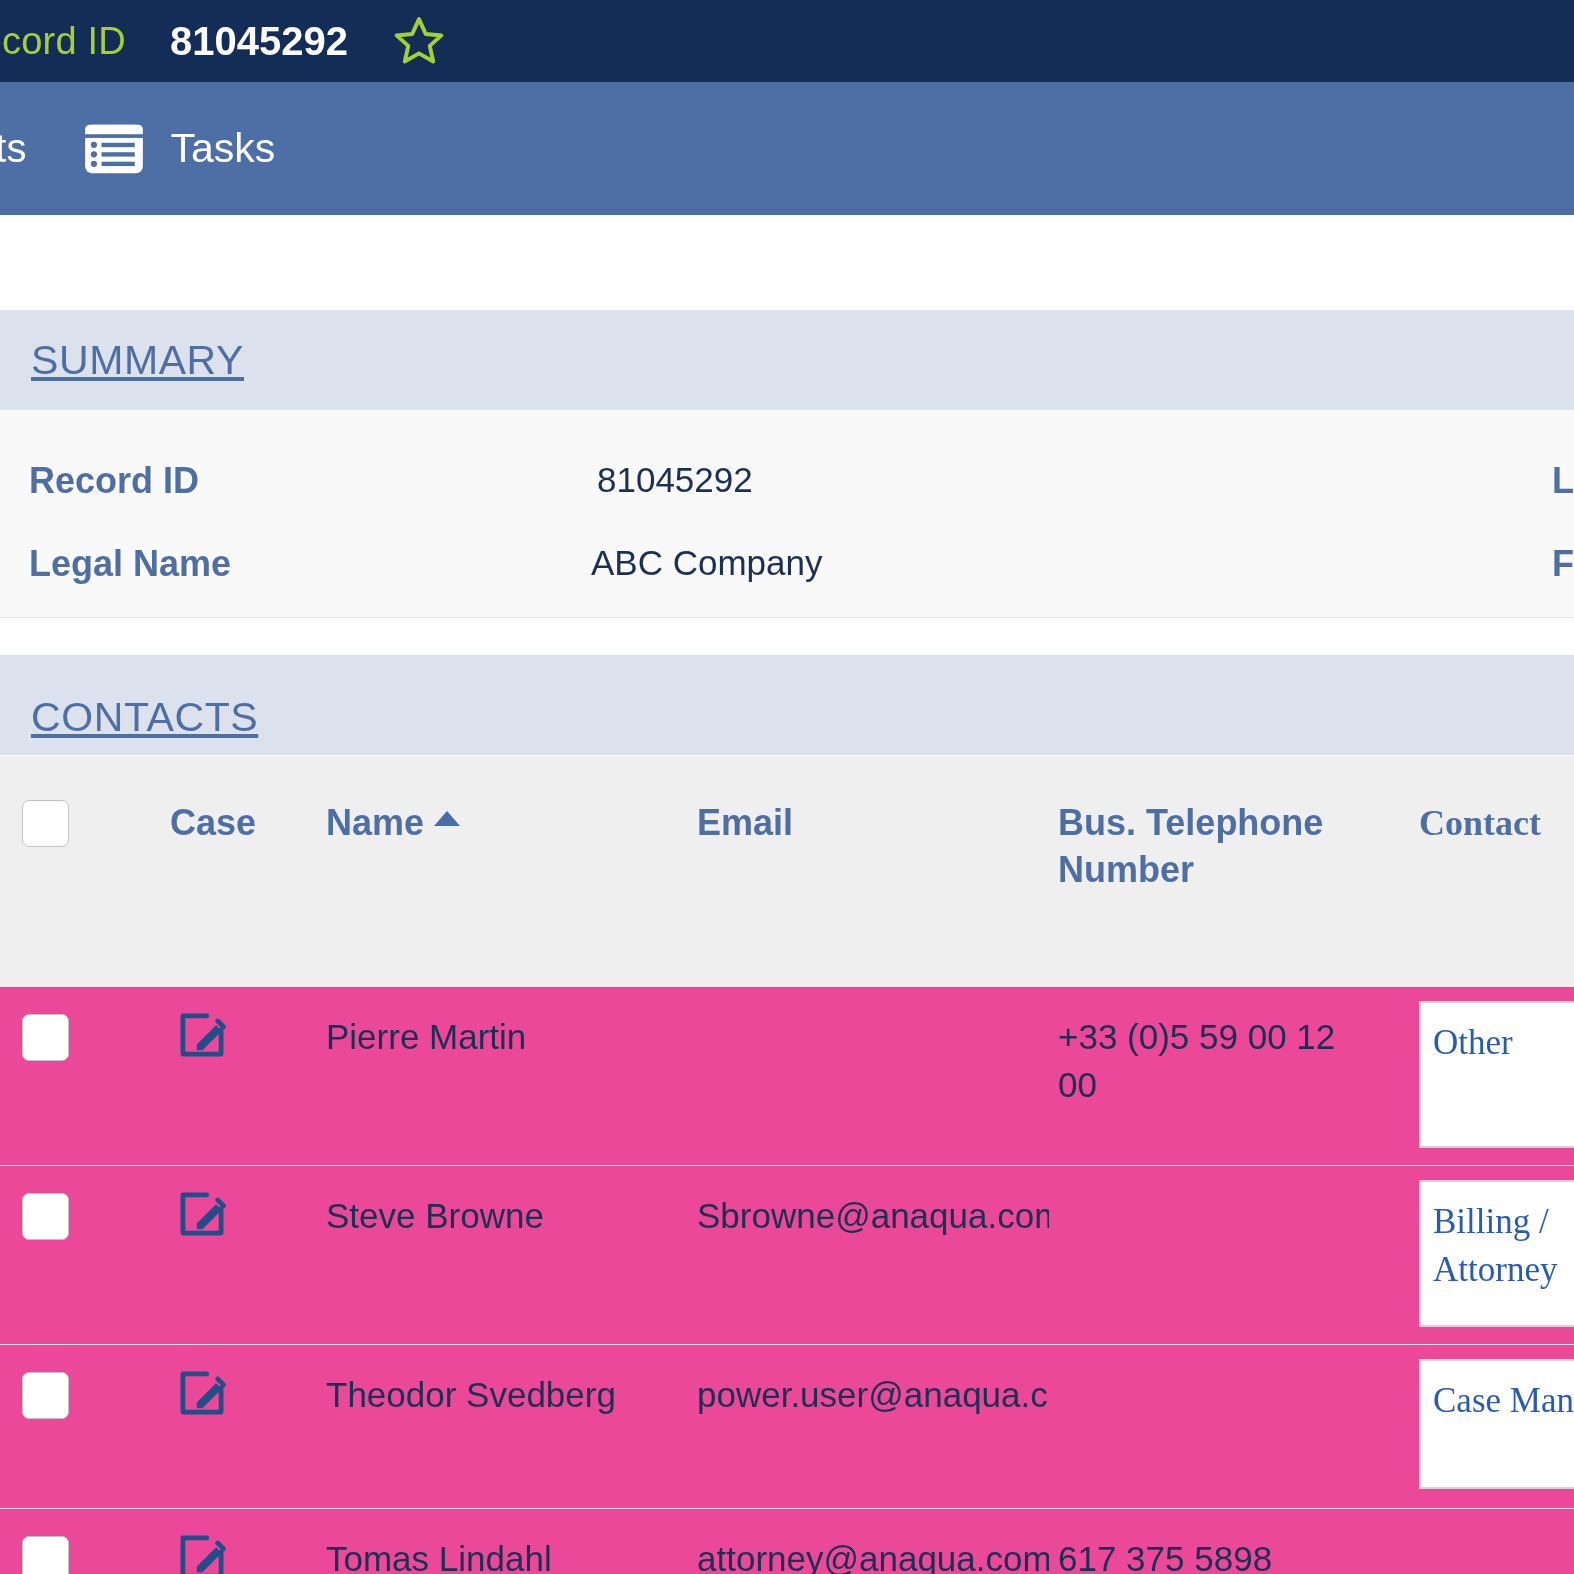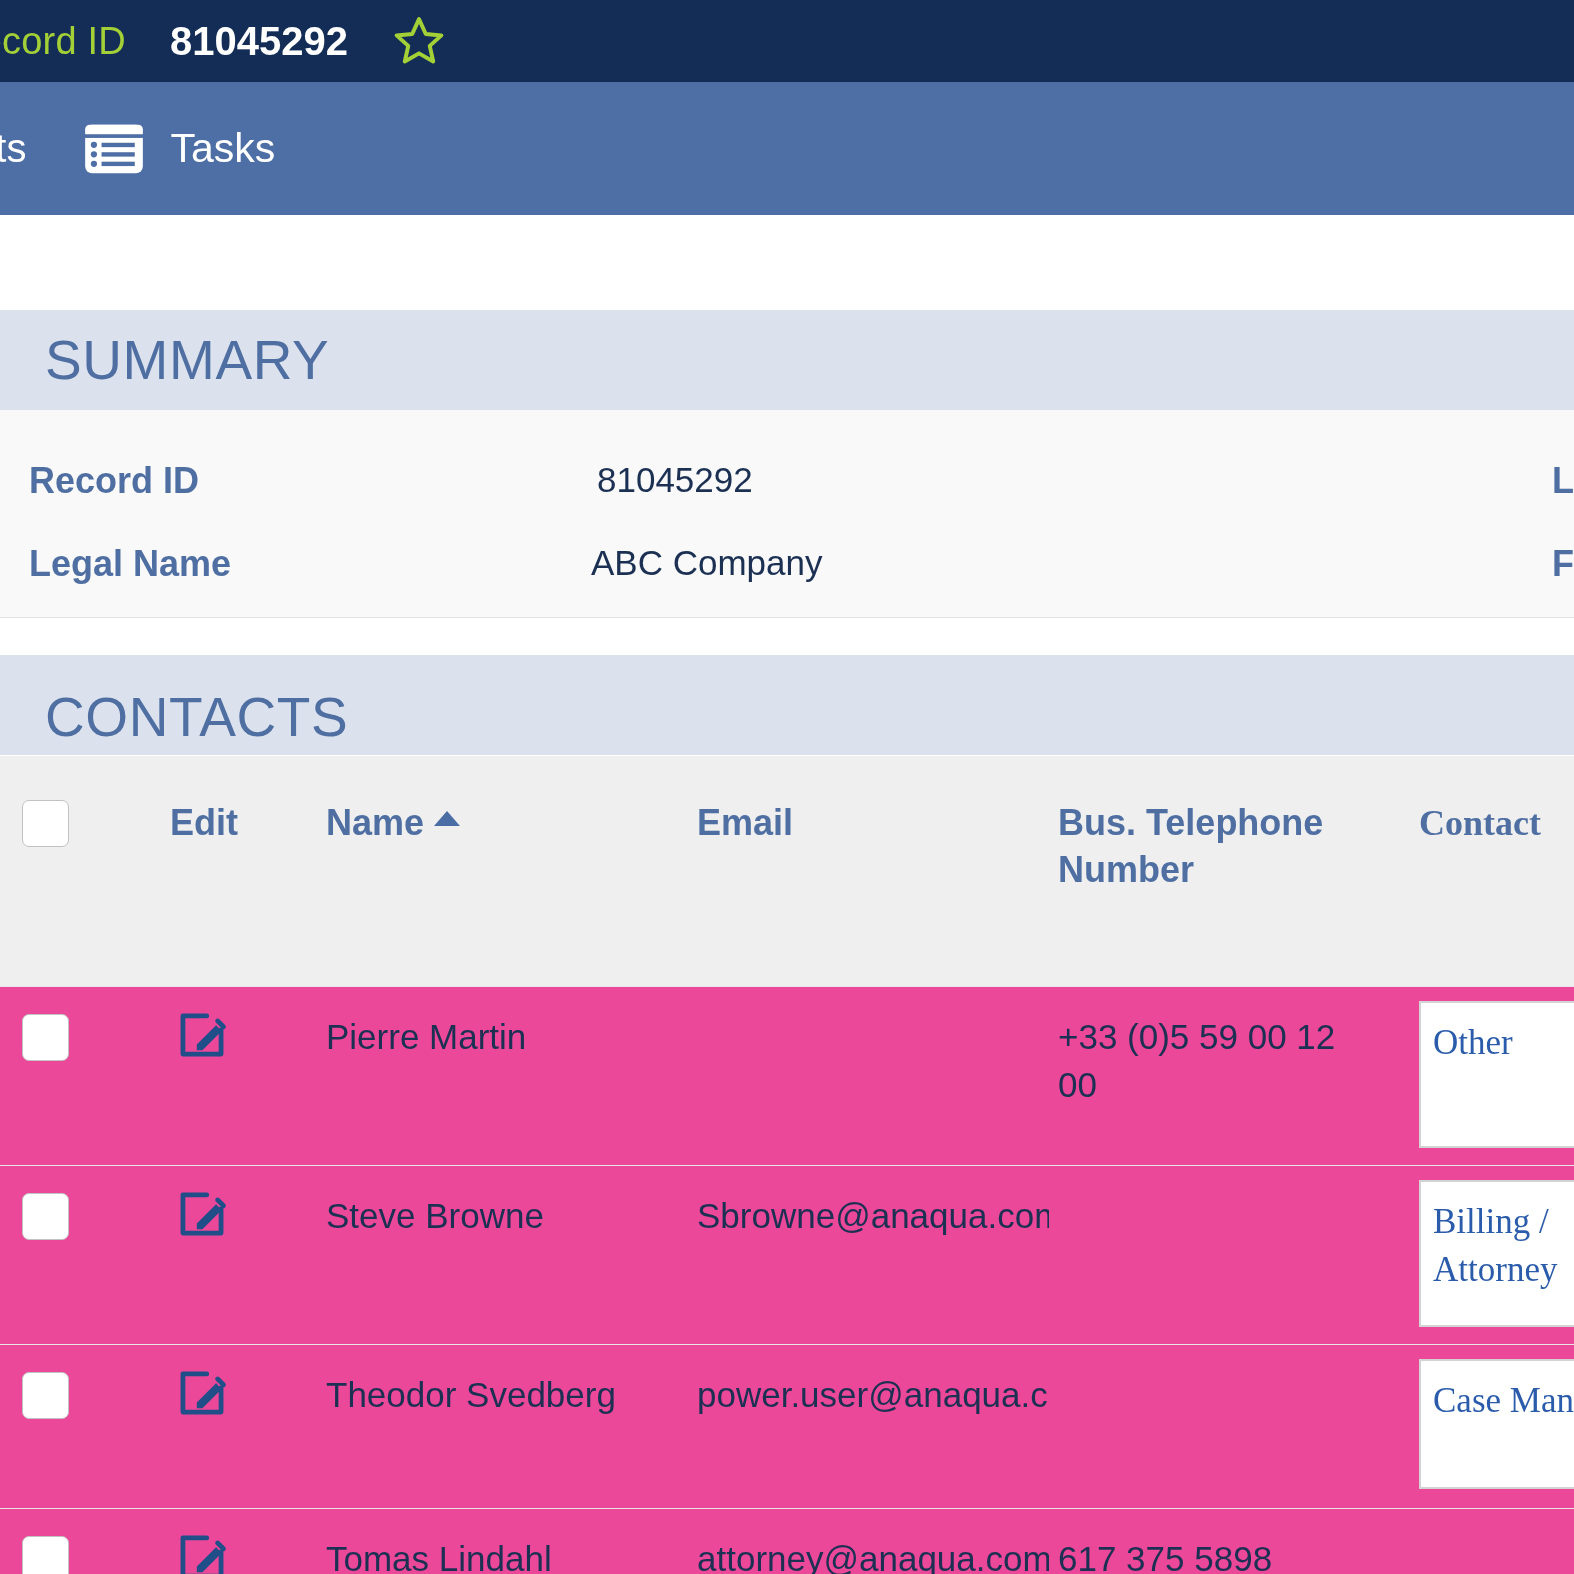--- a/index.html
+++ b/index.html
@@ -92,24 +92,25 @@
   .section-band {
     position: absolute;
     left: 0;
     width: 1574px;
     background: #dce2ed;
     display: flex;
     align-items: center;
   }
   .section-band .title {
     color: #4f6fa3;
-    font-size: 55px;
+    font-size: 41px;
     letter-spacing: 0.6px;
-    margin-left: 45px;
-    white-space: nowrap;
+    margin-left: 31px;
+    white-space: nowrap;
+    text-decoration: underline;
   }
   #summary-band { top: 310px; height: 100px; }
   #contacts-band { top: 655px; height: 124px; }
 
   
   .summary-body {
     position: absolute;
     left: 0; top: 410px;
     width: 1574px;
     height: 208px;
@@ -278,21 +279,21 @@
 </div>
 
 <div class="section-band" id="contacts-band">
   <span class="title">CONTACTS</span>
 </div>
 
 <div class="grid">
 
   <div class="grid-head">
     <div class="cb" style="left:22px; top:44px;"></div>
-    <div class="th c-edit" style="left:170px;">Edit</div>
+    <div class="th c-edit" style="left:170px;">Case</div>
     <div class="th c-name"><span>Name</span><span class="sort-asc"></span></div>
     <div class="th c-email">Email</div>
     <div class="th c-phone" style="width:300px; white-space:normal;">Bus. Telephone Number</div>
     <div class="th c-type">Contact</div>
   </div>
 
   <div class="row" style="height:178px;">
     <div class="cb" style="left:22px; top:27px;"></div>
     <span class="edit-icon">
       <svg width="52" height="52" viewBox="0 0 24 24" fill="none" stroke="#1f4e89" stroke-width="2.2">

